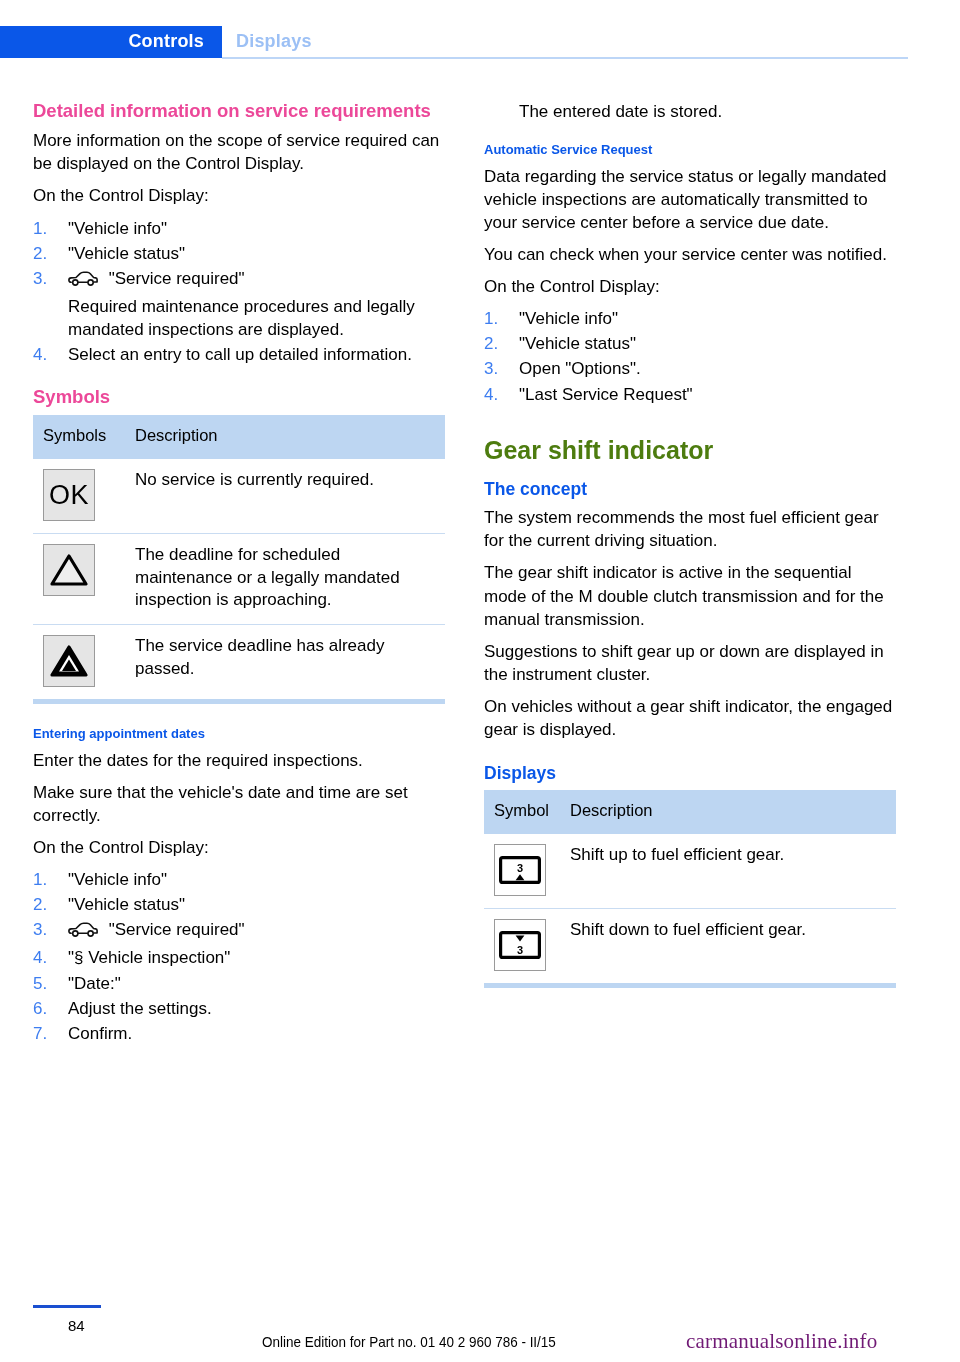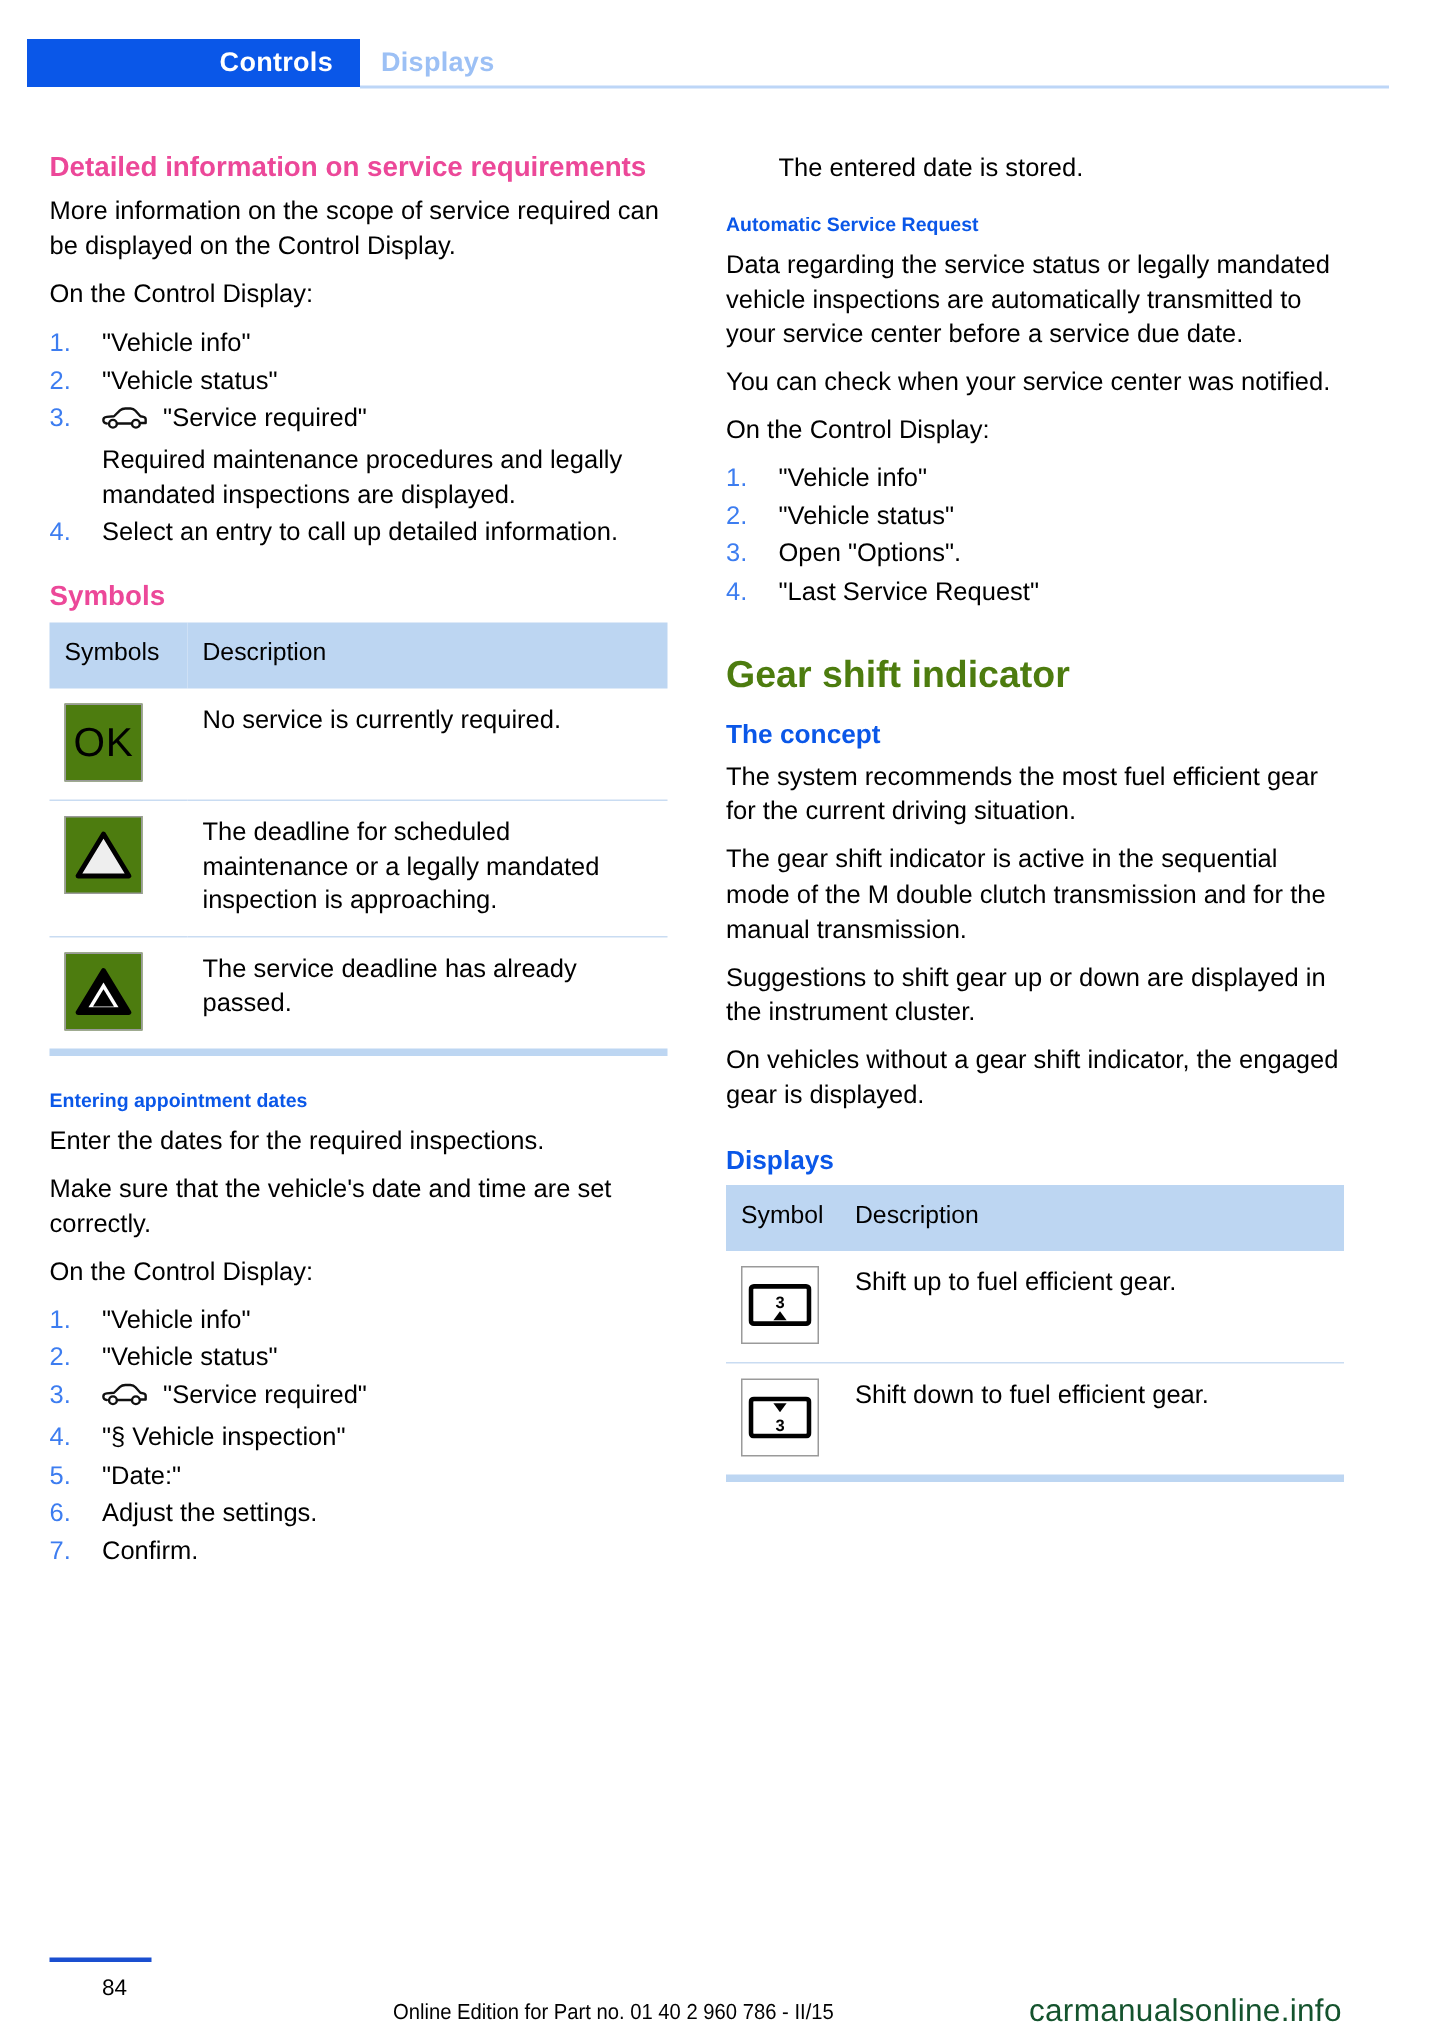--- a/index.html
+++ b/index.html
@@ -10,21 +10,21 @@
     background: #ffffff;
     font-family: "Liberation Sans", sans-serif;
     color: #000000;
     position: relative;
     overflow: hidden;
   }
 
   
   .header {
     position: absolute;
-    top: 0; left: 18px;
+    top: 0; left: 0;
     width: 928px;
     height: 62px;
   }
   .header-tab-active {
     position: absolute;
     left: 0; top: 26px;
     width: 222px;
     height: 32px;
     background: #0a57e8;
   }
@@ -164,21 +164,21 @@
     height: 5px;
     background: #bdd6f2;
     margin-top: 0px;
   }
 
   
   .sym-box {
     width: 52px;
     height: 52px;
     border: 1px solid #9a9a9a;
-    background: #4d7c0f;
+    background: #e5e5e5;
     display: flex;
     align-items: center;
     justify-content: center;
   }
   .sym-box-ok {
     font-size: 27px;
     font-weight: 400;
     letter-spacing: 0.5px;
     font-family: "Liberation Sans", sans-serif;
   }
@@ -216,23 +216,24 @@
     color: #000;
     white-space: nowrap;
     transform: scaleX(0.93);
     transform-origin: left center;
   }
   .watermark {
     position: absolute;
     left: 686px;
     top: 1329px;
     font-size: 21px;
-    color: #14532d;
+    color: #701a75;
     white-space: nowrap;
     letter-spacing: 0.2px;
+    font-family: Liberation Serif, serif;
   }
 </style>
 </head>
 <body>
 
 <div class="header">
   <div class="header-tab-active">
     <span class="header-tab-active-label">Controls</span>
   </div>
   <span class="header-tab-inactive-label">Displays</span>

